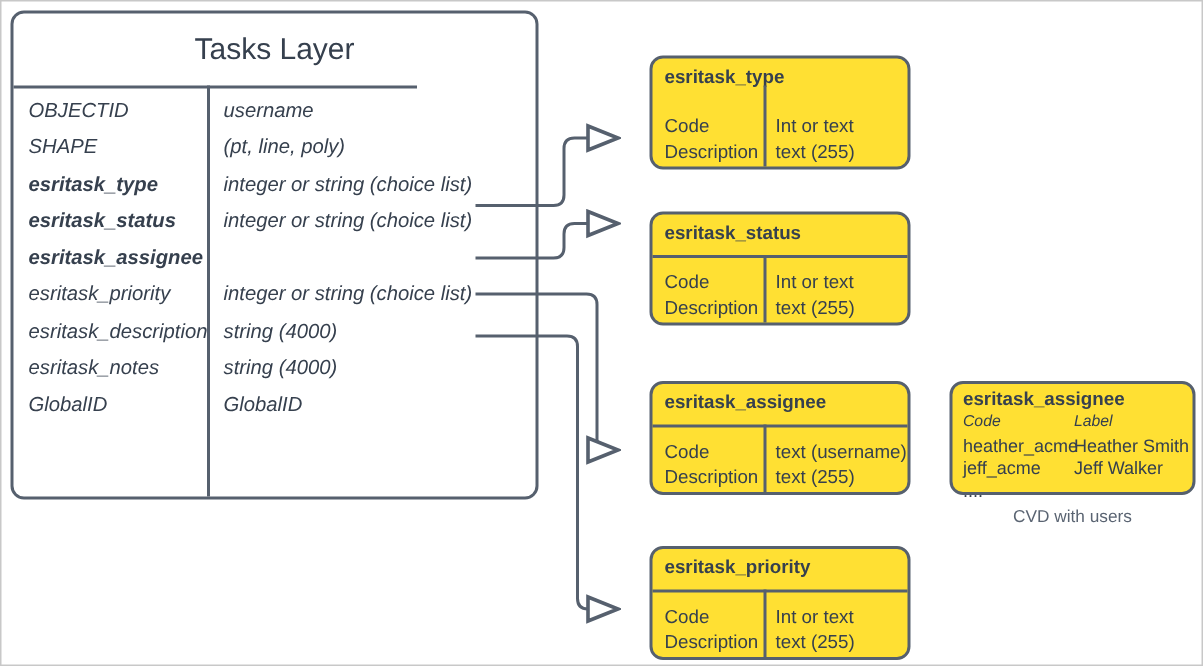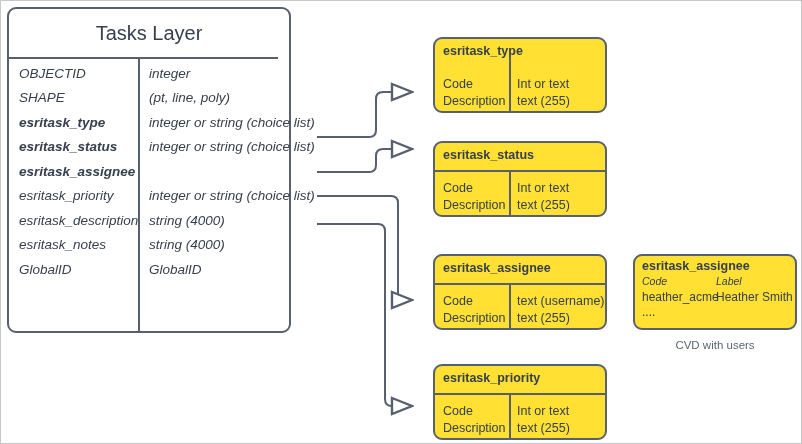--- a/index.html
+++ b/index.html
@@ -17,21 +17,21 @@
     overflow: hidden;
     font-family: "Liberation Sans", sans-serif;
     color: #36404e;
   }
 
   
   .entity-main {
     position: absolute;
     left: 6px;
     top: 6px;
-    width: 284px;
+    width: 352px;
     height: 326px;
     background: #ffffff;
     border: 2px solid #56606e;
     border-radius: 9px;
     box-sizing: border-box;
   }
   .entity-title {
     position: absolute;
     left: 0;
     top: 0;
@@ -191,21 +191,21 @@
 <div id="canvas">
 
   <div class="entity-main">
     <div class="entity-title">Tasks Layer</div>
     <div class="entity-head-rule"></div>
     <div class="entity-col-rule"></div>
 
     <div class="field-rows">
       <div class="field-row">
         <span class="field-name">OBJECTID</span>
-        <span class="field-type">integer</span>
+        <span class="field-type">username</span>
       </div>
       <div class="field-row">
         <span class="field-name">SHAPE</span>
         <span class="field-type">(pt, line, poly)</span>
       </div>
       <div class="field-row bold">
         <span class="field-name">esritask_type</span>
         <span class="field-type">integer or string (choice list)</span>
       </div>
       <div class="field-row bold">
@@ -308,20 +308,24 @@
     <div class="cvd-grid">
       <div class="cvd-row hdr">
         <span class="cvd-c1">Code</span>
         <span class="cvd-c2">Label</span>
       </div>
       <div class="cvd-row">
         <span class="cvd-c1">heather_acme</span>
         <span class="cvd-c2">Heather Smith</span>
       </div>
       <div class="cvd-row">
+        <span class="cvd-c1">jeff_acme</span>
+        <span class="cvd-c2">Jeff Walker</span>
+      </div>
+      <div class="cvd-row">
         <span class="cvd-c1">....</span>
         <span class="cvd-c2"></span>
       </div>
     </div>
   </div>
 
   <div class="cvd-caption">CVD with users</div>
 
 </div>
 

